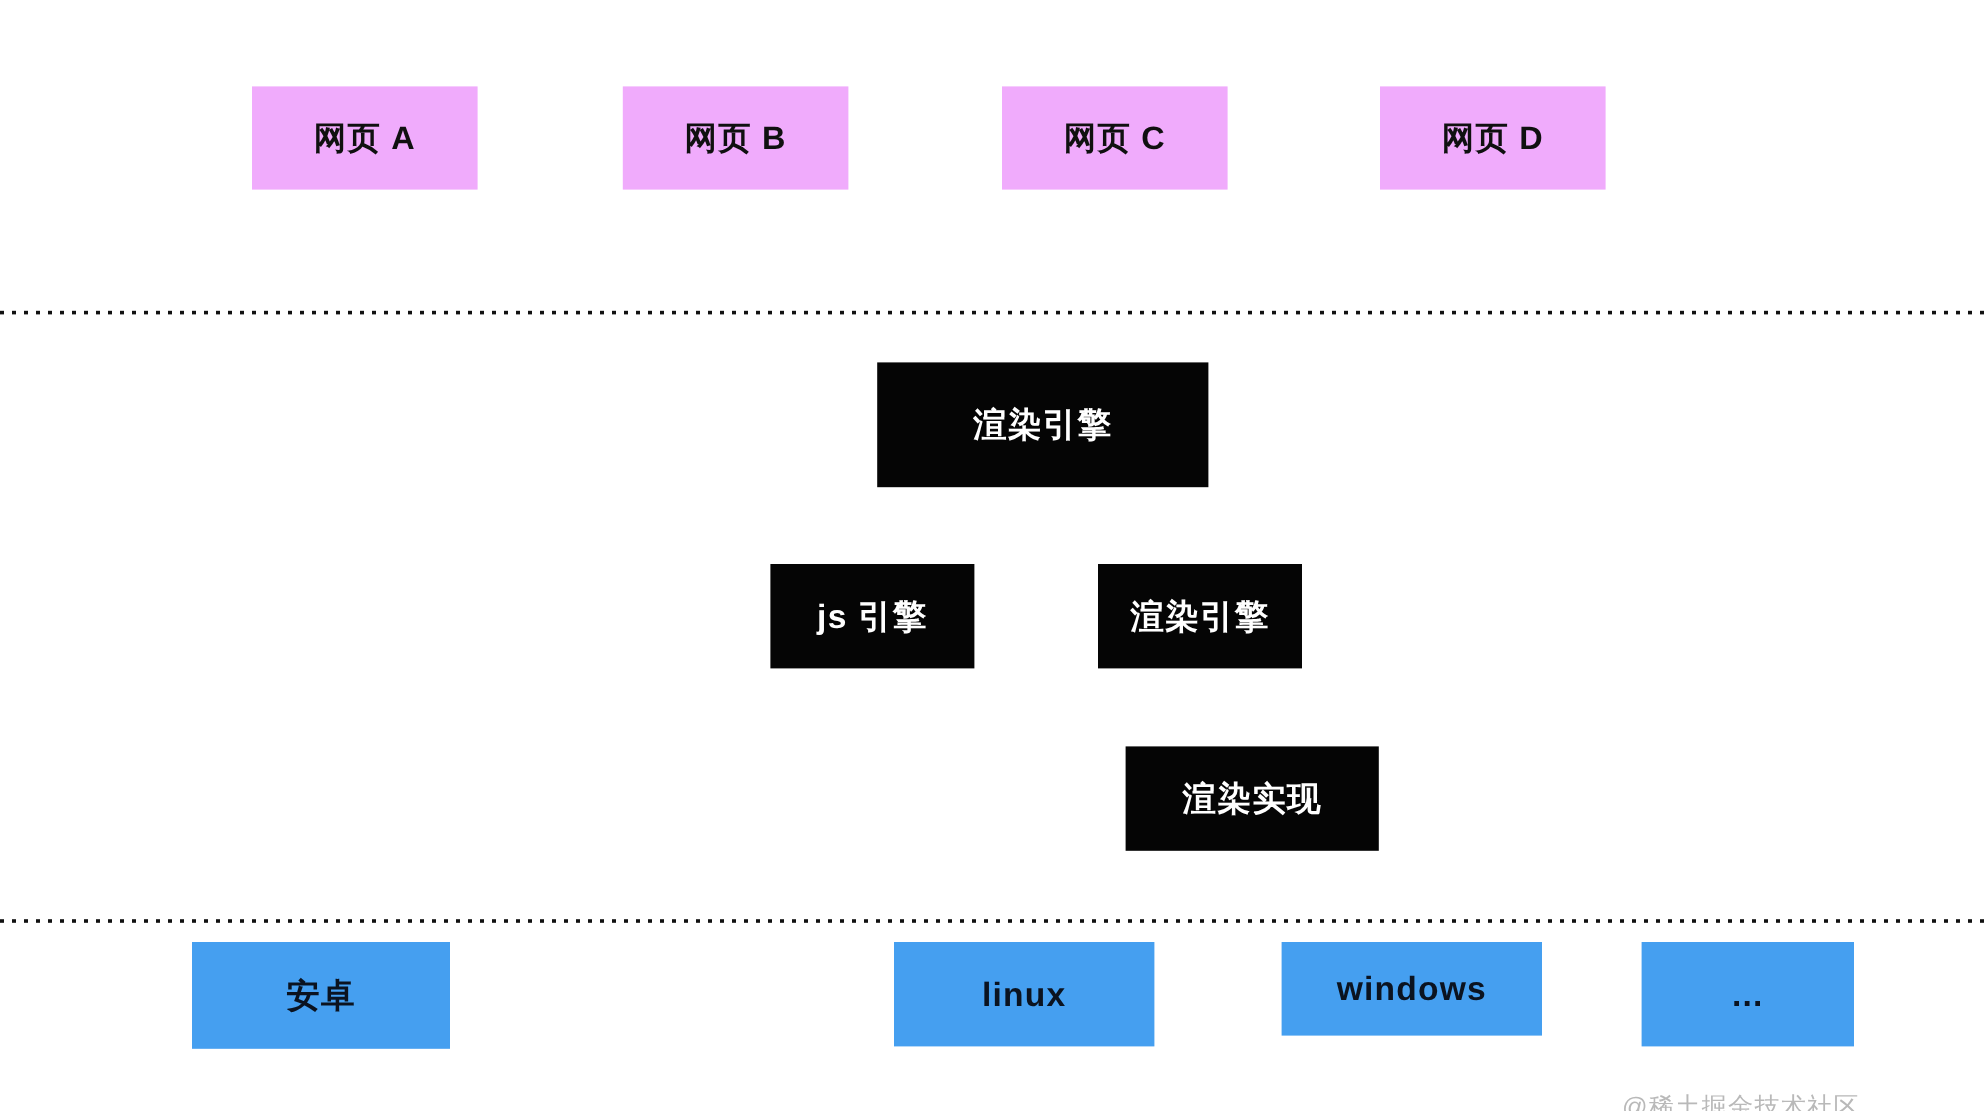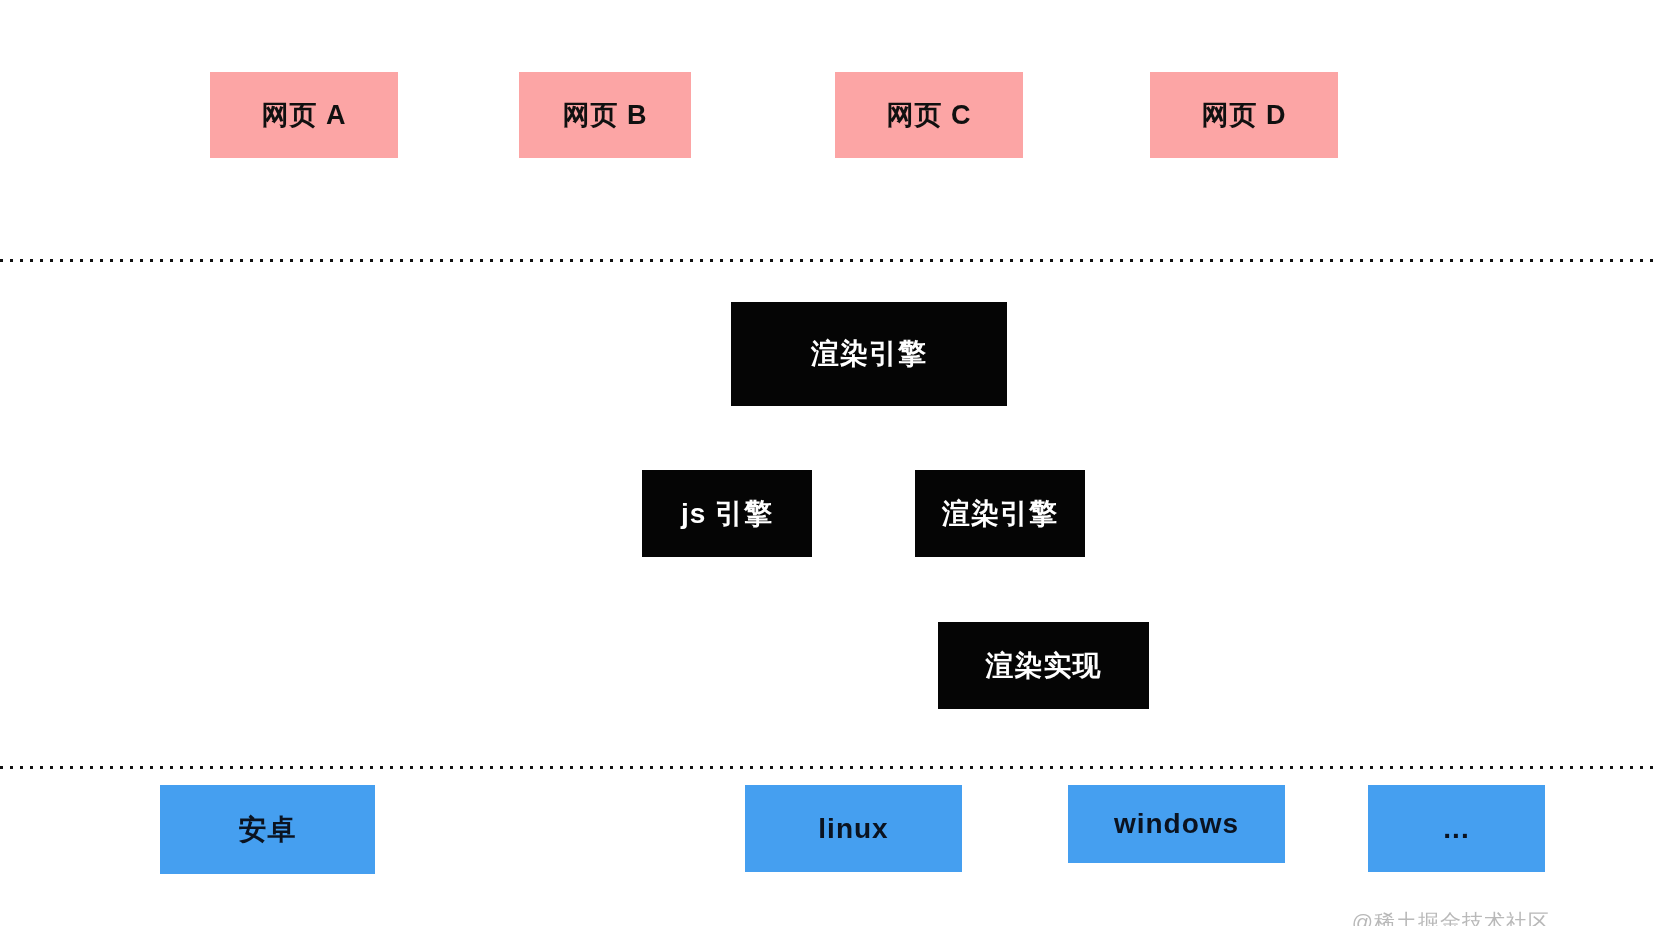--- a/index.html
+++ b/index.html
@@ -18,21 +18,21 @@
   .box {
     position: absolute;
     display: flex;
     align-items: center;
     justify-content: center;
     font-weight: 700;
     letter-spacing: 1px;
     box-sizing: border-box;
   }
   .box.orange {
-    background: #fca5a5;
+    background: #f0abfc;
     color: #101010;
     font-size: 27px;
   }
   .box.black {
     background: #050505;
     color: #ffffff;
     font-size: 28px;
   }
   .box.blue {
     background: #459ff0;
@@ -60,21 +60,21 @@
     letter-spacing: 1px;
     margin-top: 26px;
   }
 </style>
 </head>
 <body>
 
 <div class="stage">
 
   <div class="box orange" style="left:210px; top:72px; width:188px; height:86px">网页 A</div>
-  <div class="box orange" style="left:519px; top:72px; width:172px; height:86px">网页 B</div>
+  <div class="box orange" style="left:519px; top:72px; width:188px; height:86px">网页 B</div>
   <div class="box orange" style="left:835px; top:72px; width:188px; height:86px">网页 C</div>
   <div class="box orange" style="left:1150px; top:72px; width:188px; height:86px">网页 D</div>
 
   <div class="dotted" style="top:259px"></div>
 
   <div class="box black" style="left:731px; top:302px; width:276px; height:104px">渲染引擎</div>
 
   <div class="box black" style="left:642px; top:470px; width:170px; height:87px">js 引擎</div>
   <div class="box black" style="left:915px; top:470px; width:170px; height:87px">渲染引擎</div>
 

